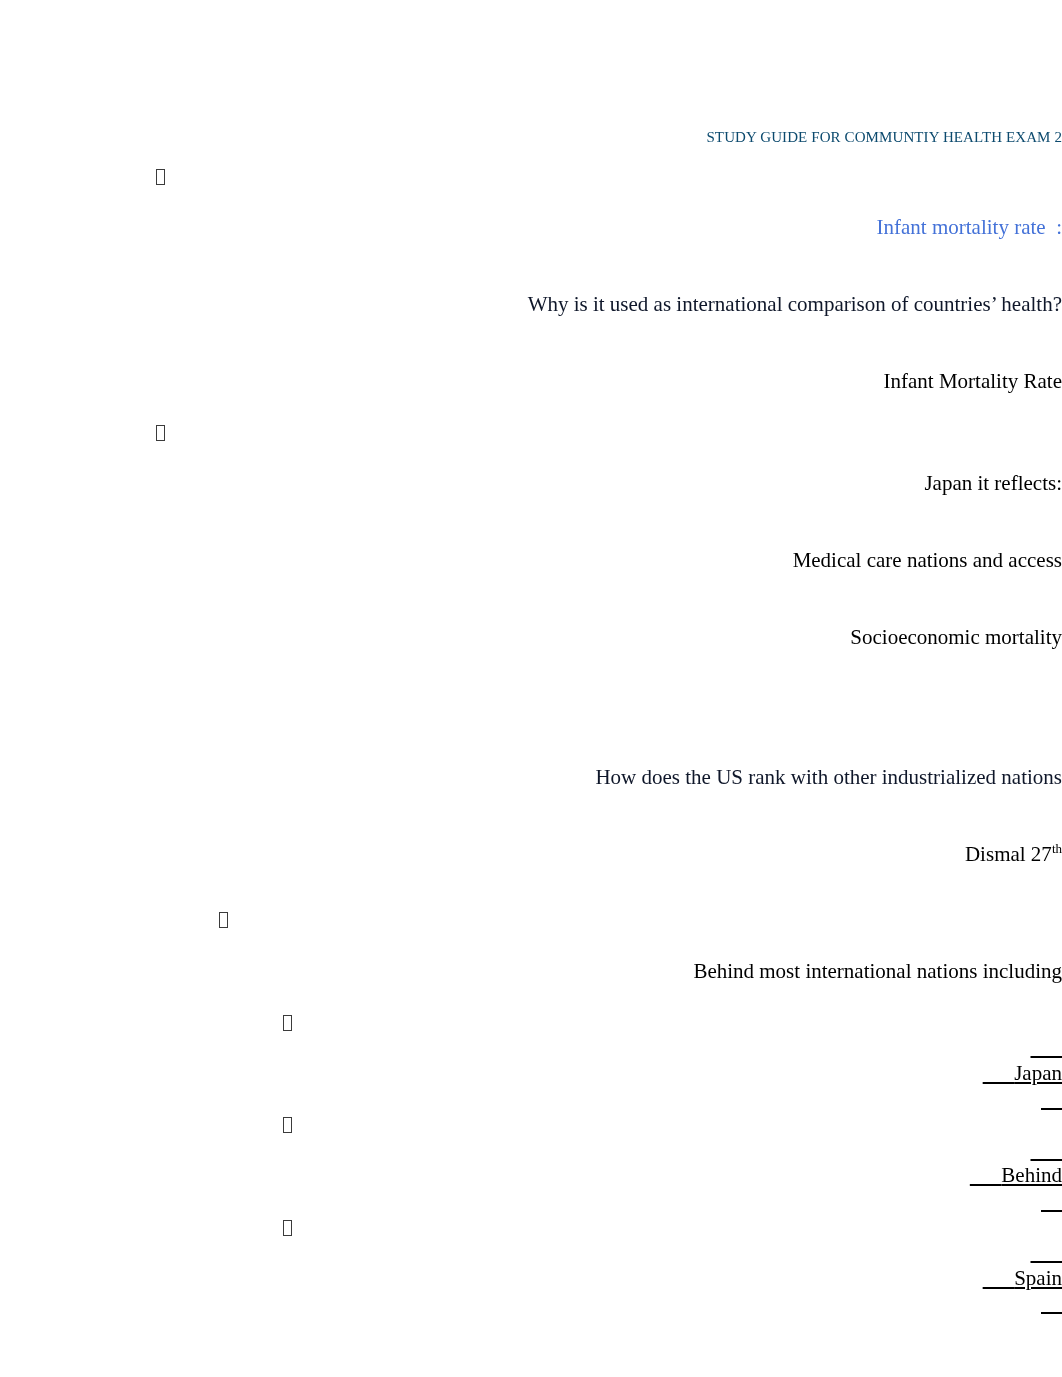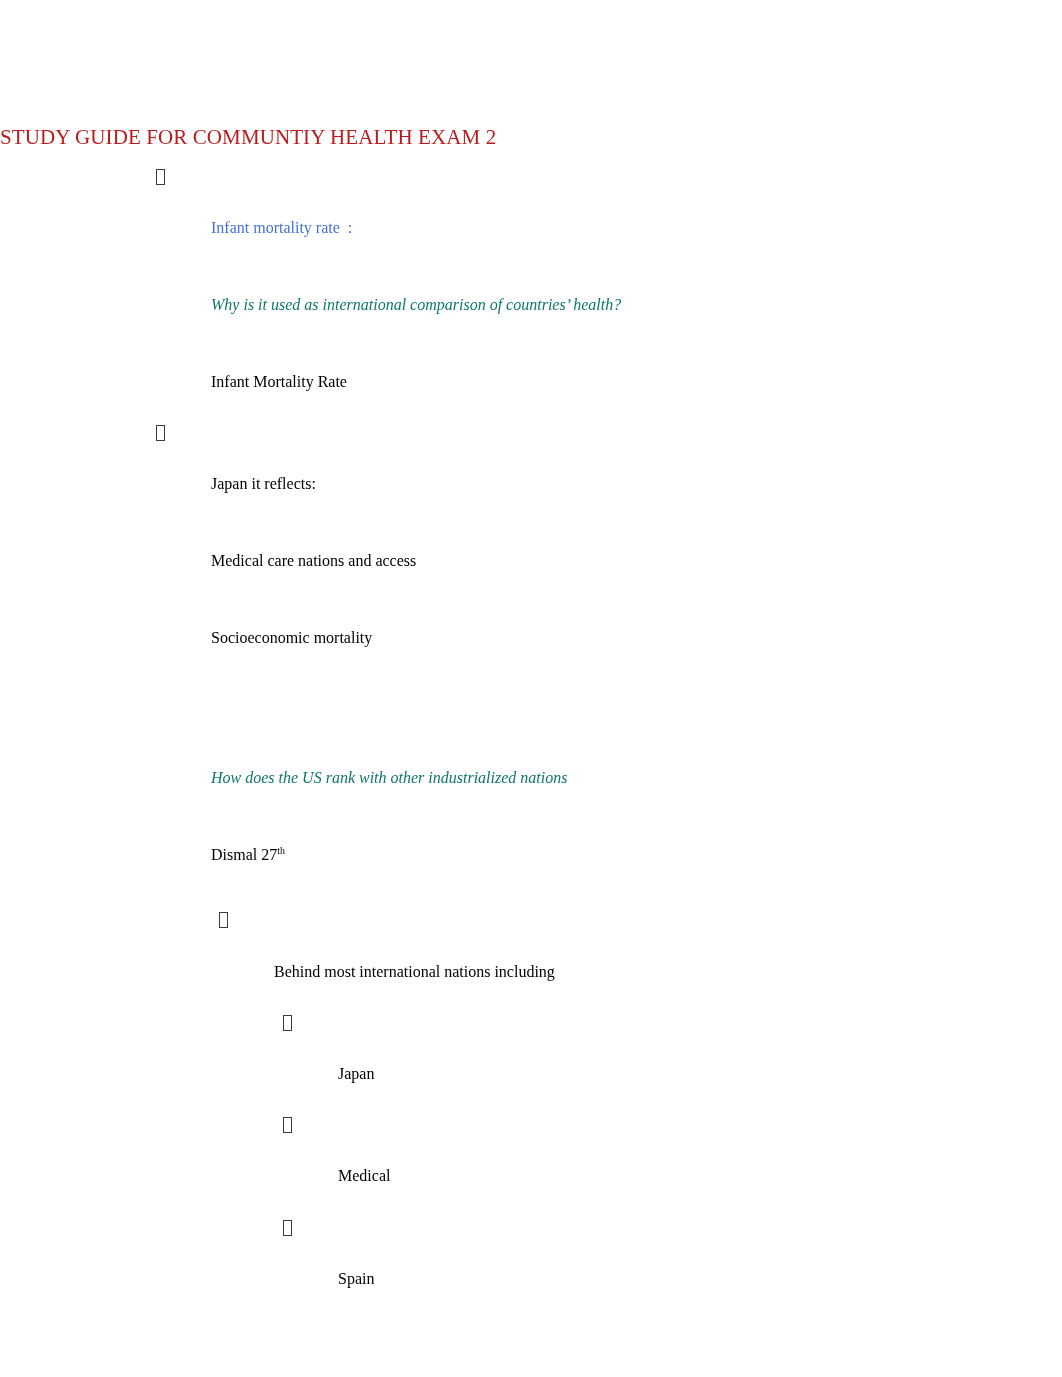--- a/index.html
+++ b/index.html
@@ -16,64 +16,65 @@
     width: 1062px;
     height: 1377px;
     background: #ffffff;
     overflow: hidden;
   }
   .doc-title {
     position: absolute;
     left: 0;
     top: 124px;
     width: 1062px;
-    text-align: left;
-    font-size: 21px;
+    text-align: right;
+    font-size: 15px;
     line-height: 26px;
     letter-spacing: 0.1px;
-    color: #b91c1c;
+    color: #0c4a6e;
     white-space: pre;
   }
   .body-block {
     position: absolute;
     left: 0;
     top: 164px;
     width: 1062px;
   }
   .line {
     position: relative;
-    font-size: 16px;
+    font-size: 21px;
     line-height: 25.6px;
     color: #000000;
     white-space: pre;
     min-height: 25.6px;
+    text-align: right;
   }
   
   .bullet {
     position: absolute;
     display: inline-block;
     width: 9px;
     height: 16px;
     border: 1.3px solid #3b3b3b;
     box-sizing: border-box;
   }
   
   .lvl1 { padding-left: 187px; }
   .lvl1 > .bullet { left: 156px; top: 5px; }
   
   .lvl1-plain { padding-left: 187px; }
   
   .lvl2 { padding-left: 250px; }
   .lvl2 > .bullet { left: 219px; top: 5px; }
   
-  .lvl3 { padding-left: 314px; }
+  .lvl3 { padding-left: 314px; text-decoration: underline; }
   .lvl3 > .bullet { left: 283px; top: 5px; }
 
   .blue { color: #4472d8; }
-  .red  { color: #0f766e; font-style: italic; }
+  .red  { color: #0f172a; }
 
   sup {
     font-size: 0.62em;
     vertical-align: super;
     line-height: 0;
     font-family: Liberation Serif, serif;
   }
   .gap-sm { height: 14px; }
   .gap-xl { height: 64px; }
 </style>
@@ -127,21 +128,21 @@
       <span class="bullet"></span>
       <span>Behind most international nations including</span>
     </div>
 
     <div class="line lvl3">
       <span class="bullet"></span>
       <span>Japan</span>
     </div>
     <div class="line lvl3">
       <span class="bullet"></span>
-      <span>Medical</span>
+      <span>Behind</span>
     </div>
     <div class="line lvl3">
       <span class="bullet"></span>
       <span>Spain</span>
     </div>
 
   </div>
 </div>
 
 </body></html>

